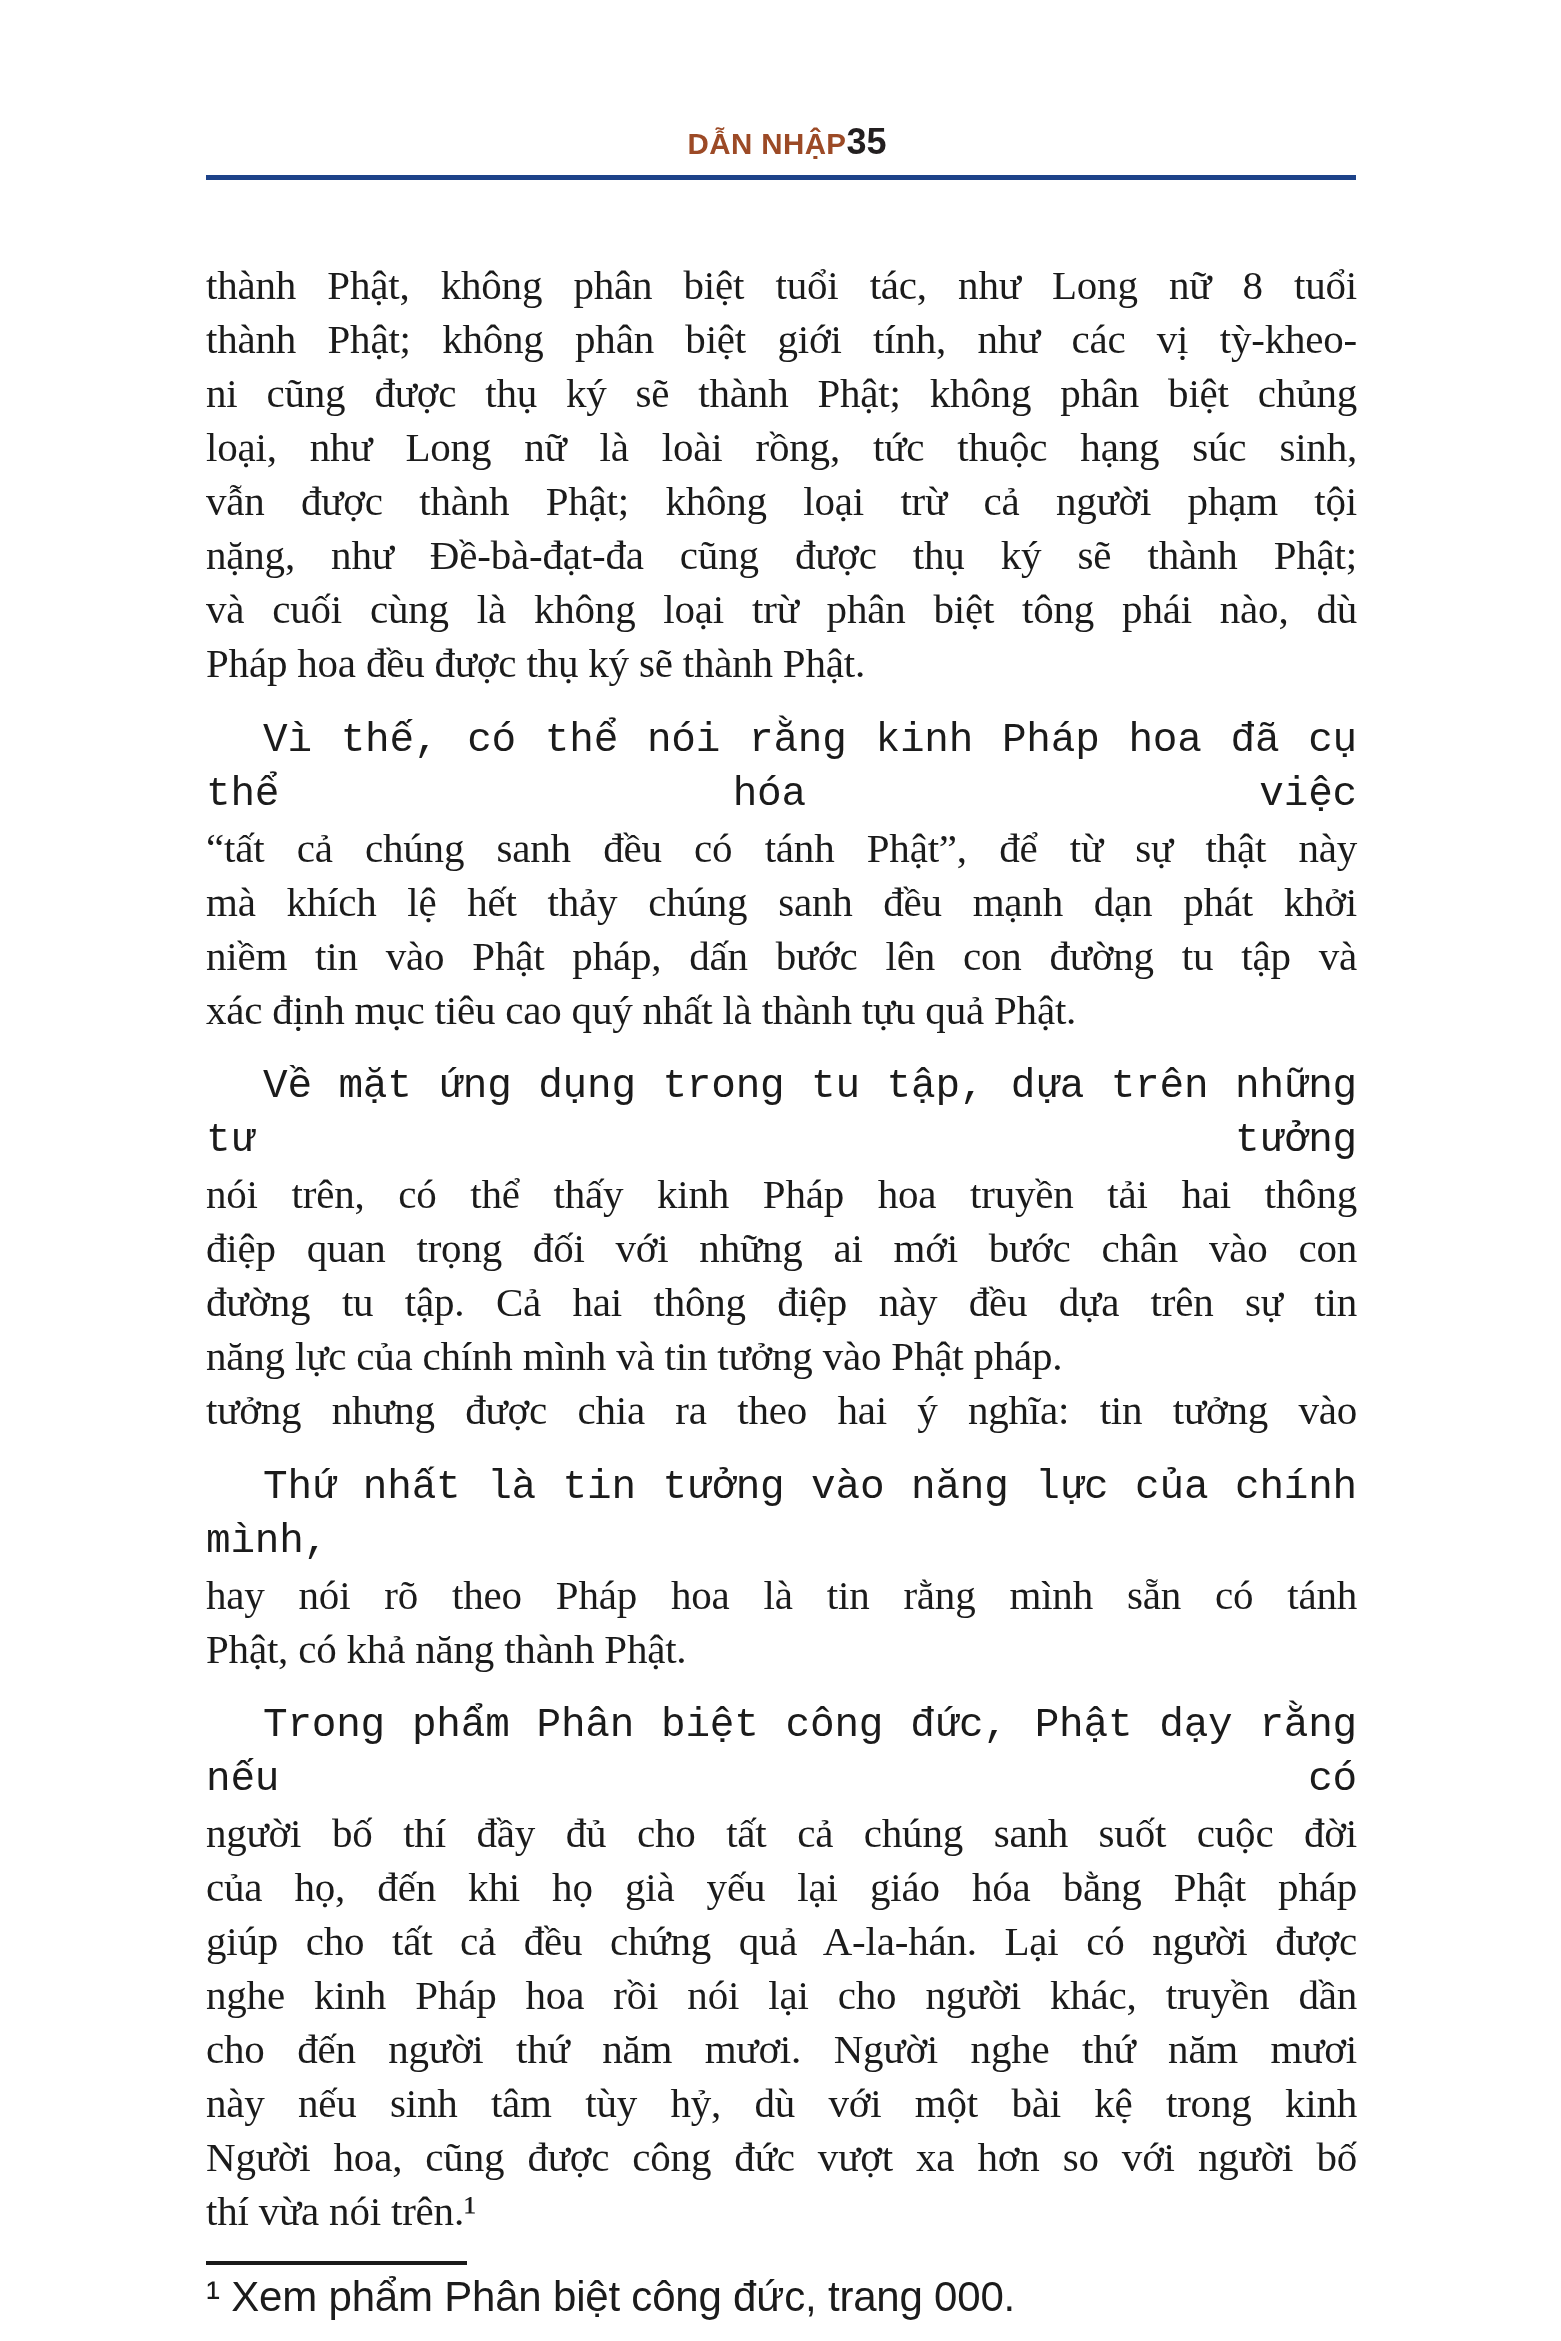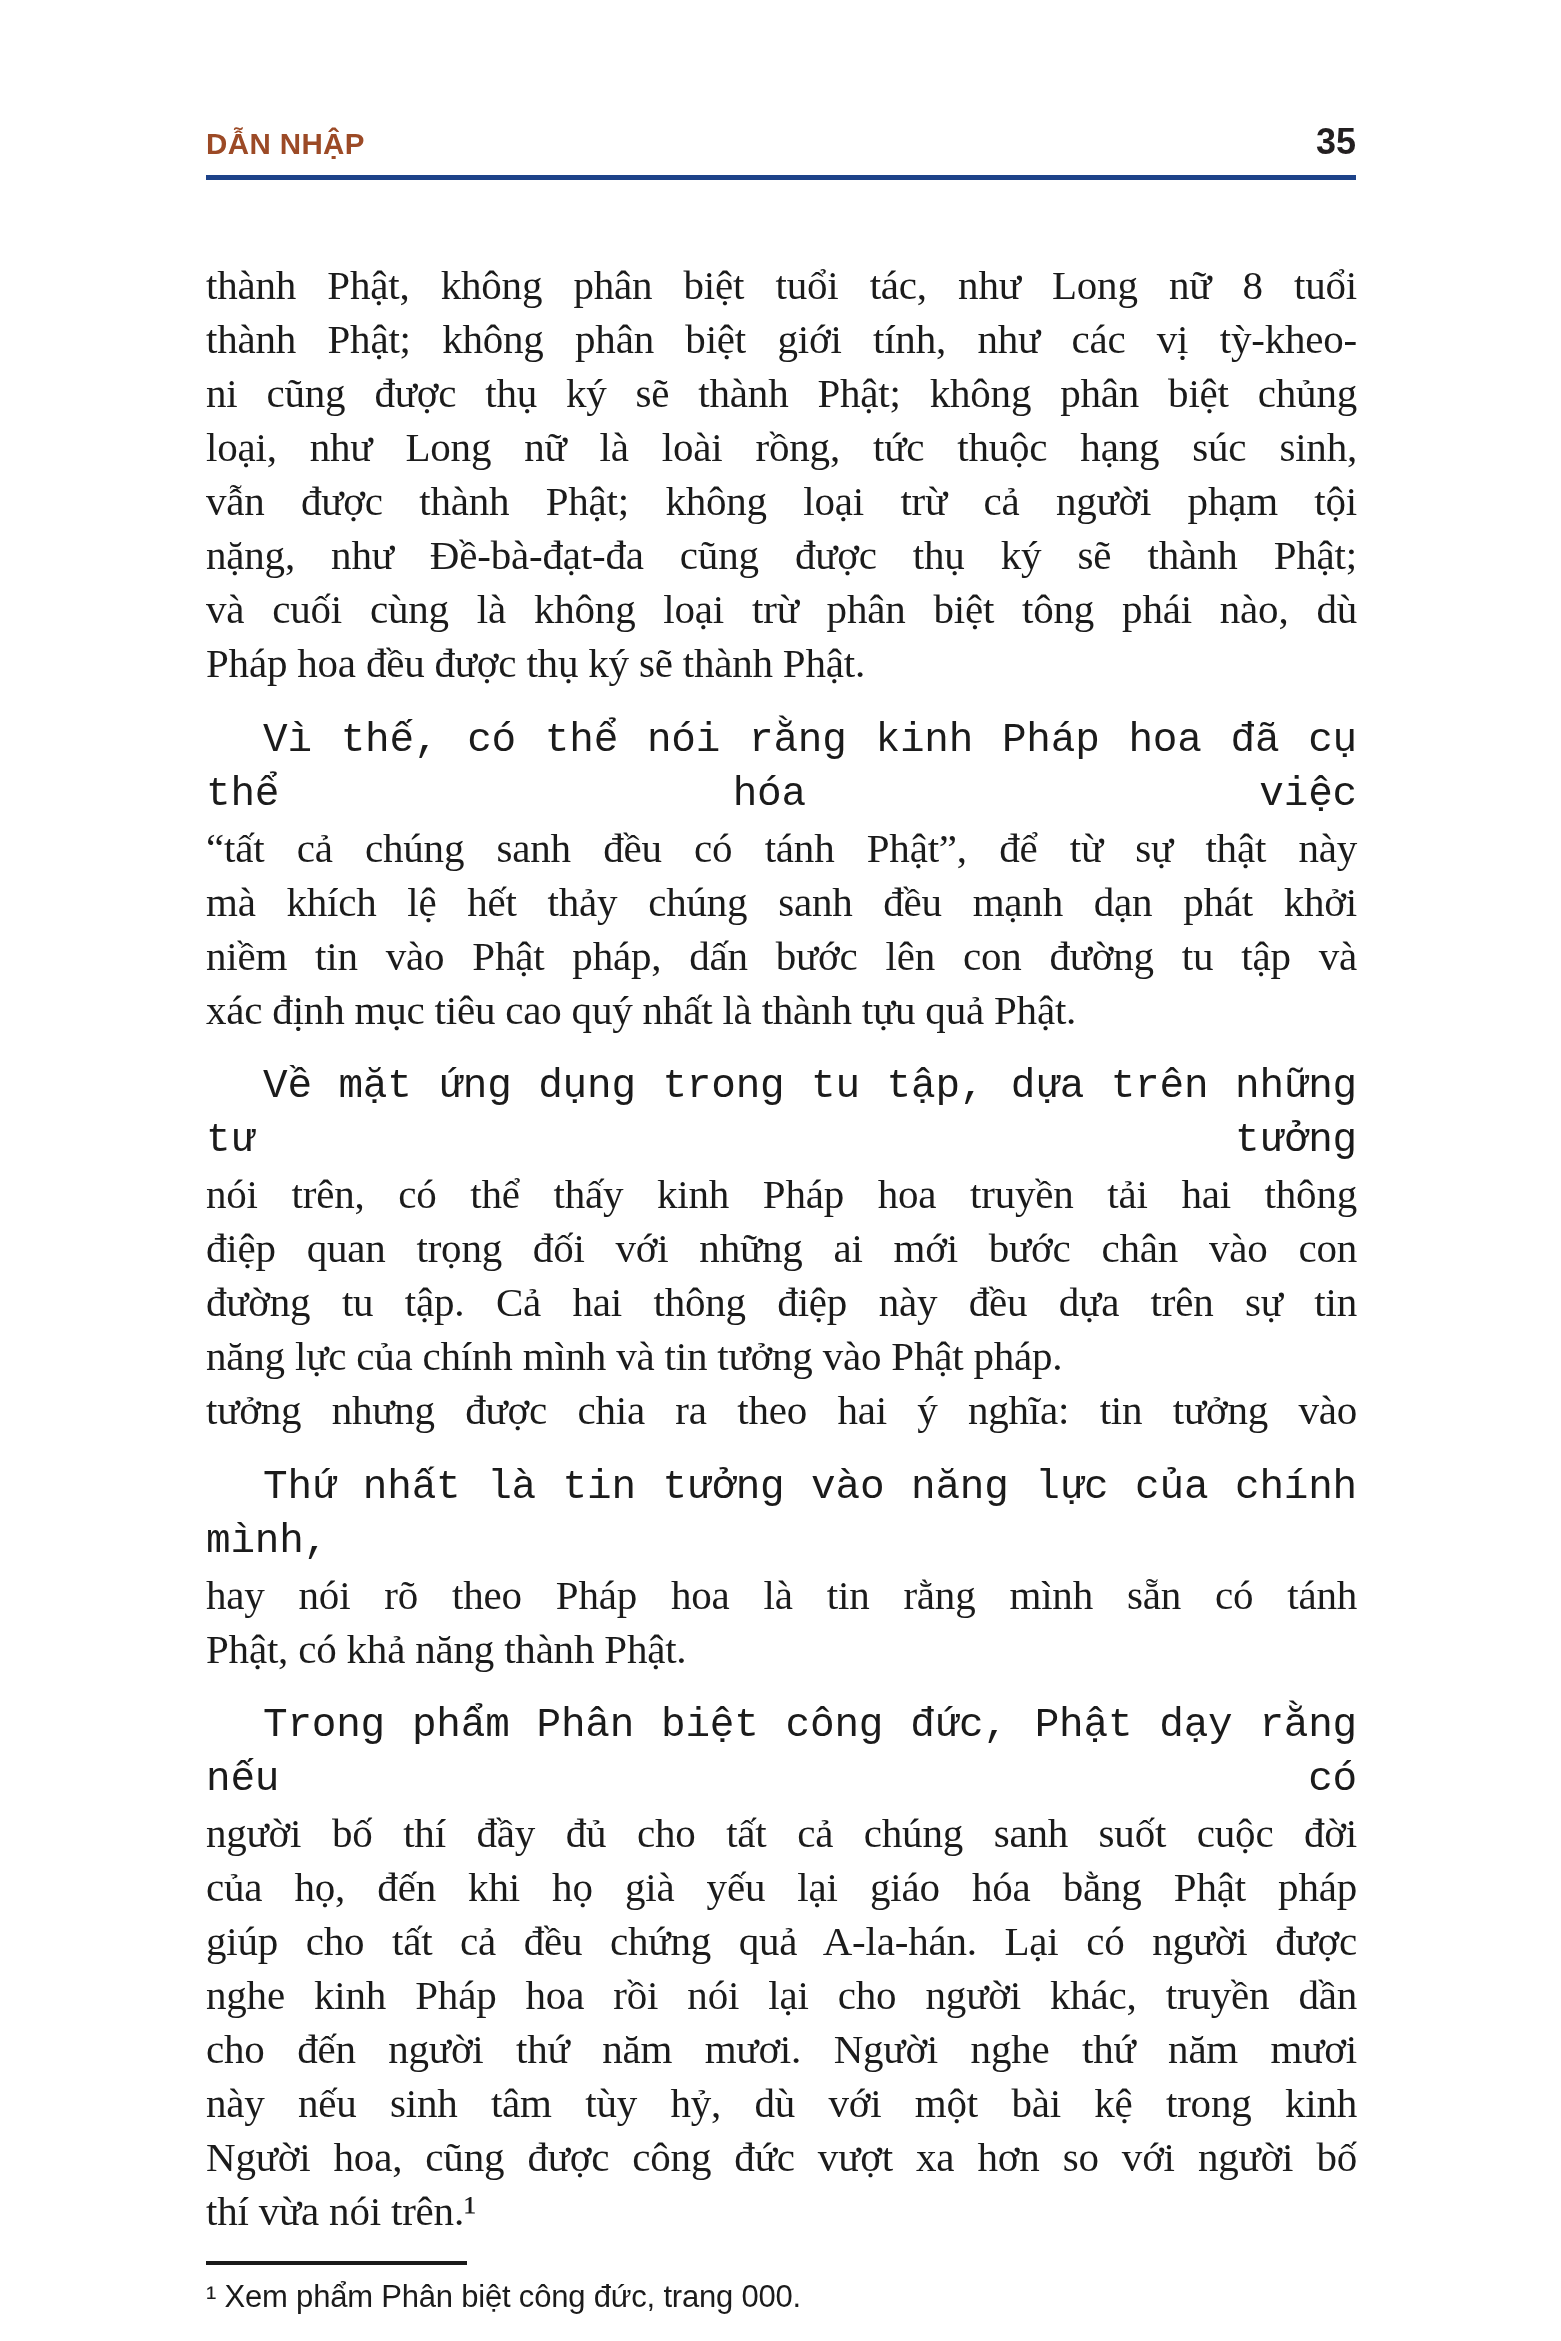--- a/index.html
+++ b/index.html
@@ -9,22 +9,22 @@
     width:1561px;height:2342px;
     background:#ffffff;
     font-family:"Liberation Serif", serif;
     overflow:hidden;
     --header-title:#9C4A26;
     --rule:#1D4289;
     --body-text:#1B1B1B;
   }
   .header-row{
     position:absolute;
-    left:206px;right:205px;top:121px;
-    display:flex;justify-content:space-between;align-items:baseline;
+    left:206px;right:193px;top:121px;
+    display:flex;justify-content:center;align-items:baseline;
   }
   .section-title{
     font-family:"Liberation Sans", sans-serif;
     font-weight:700;
     font-size:29.5px;
     letter-spacing:0.4px;
     color:var(--header-title);
   }
   .page-number{
     font-family:"Liberation Sans", sans-serif;
@@ -62,21 +62,21 @@
     font-family:Liberation Mono, monospace;
   }
   .footnote-separator{
     width:261px;height:4.3px;
     background:#1A1A1A;
     margin-top:21px;
   }
   .footnote{
     margin-top:12px;
     font-family:"Liberation Sans", sans-serif;
-    font-size:31px;
+    font-size:42px;
     line-height:40px;
     letter-spacing:-0.2px;
     color:#1B1B1B;
   }
 </style>
 </head>
 <body>
 
 <div class="page" style="--header-title: #9C4A26; --rule: #1D4289; --body-text: #1B1B1B;">
 

